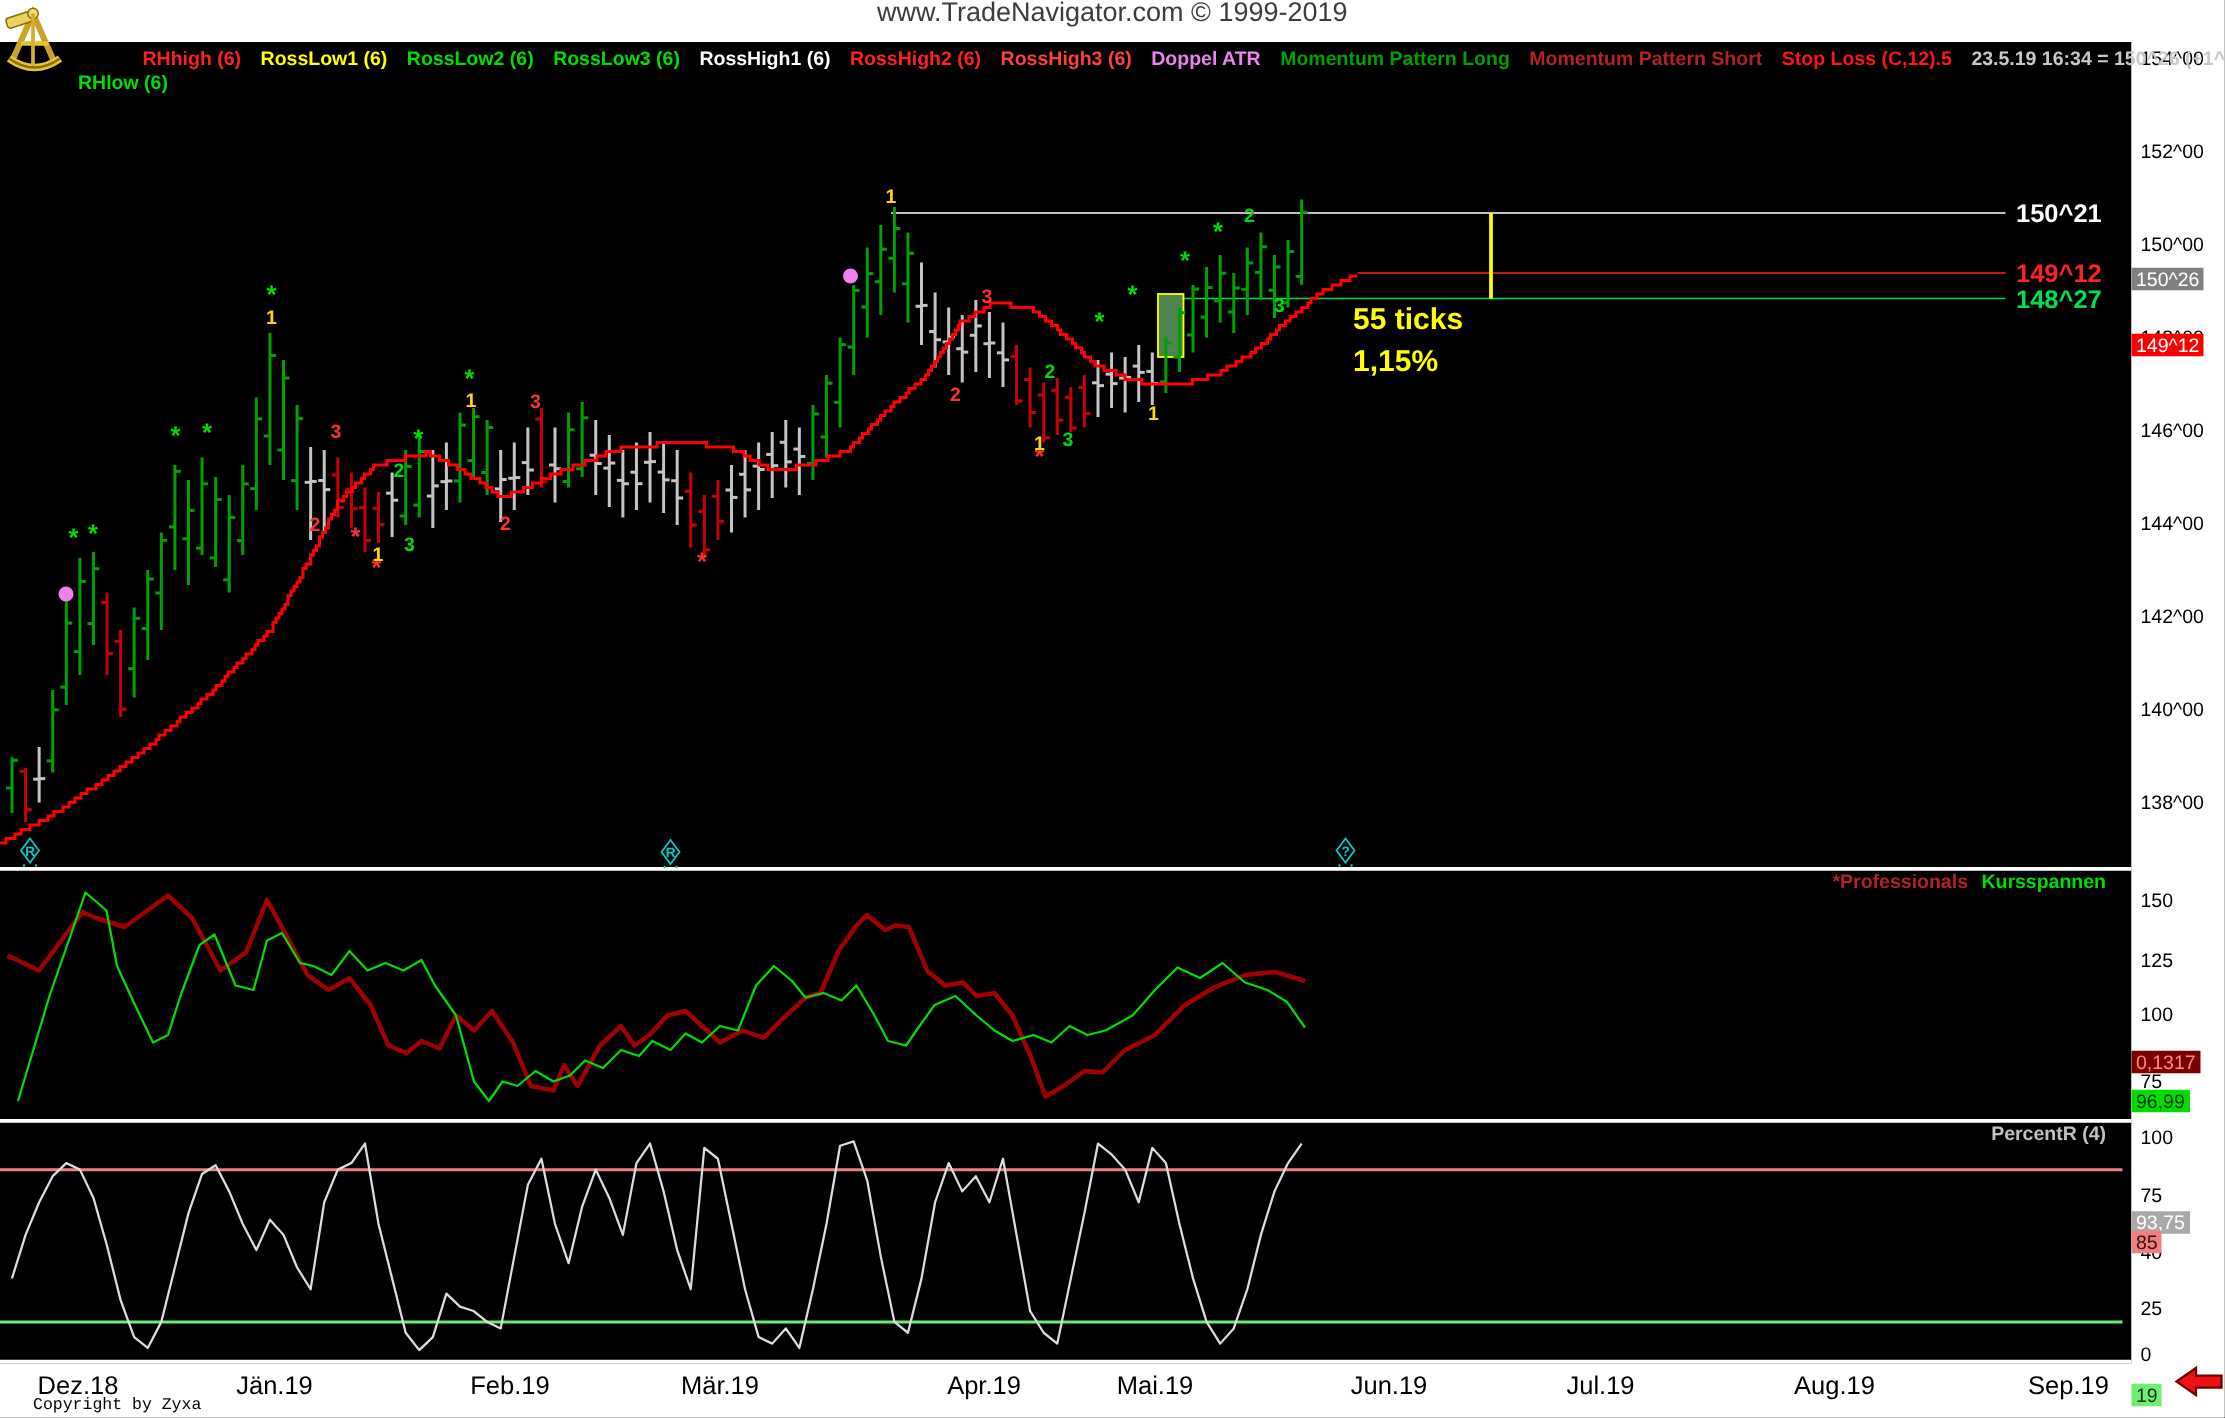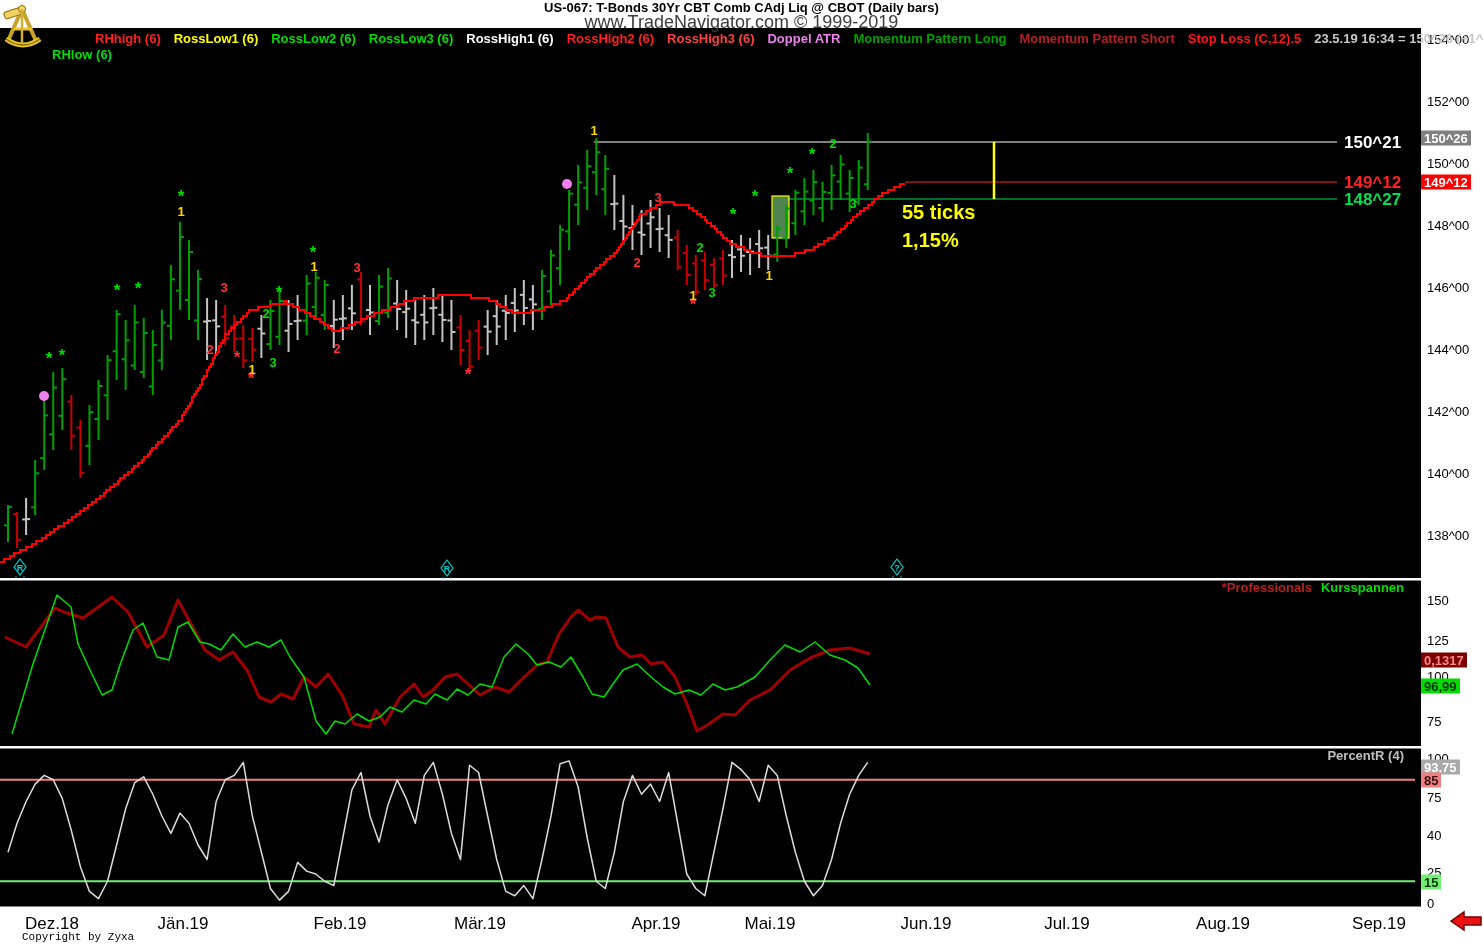--- a/index.html
+++ b/index.html
@@ -10,22 +10,22 @@
   .header{position:absolute;left:0;top:1px;width:100%;text-align:center;z-index:2;}
   .title{font-size:13px;font-weight:bold;color:#000;line-height:14px;}
   .subtitle{font-size:18px;color:#3c3c3c;line-height:14px;}
   #chart{position:absolute;left:0;top:28px;z-index:1;}
   .indrow{position:absolute;z-index:3;white-space:nowrap;font-size:13px;font-weight:bold;padding-left:48px;}
   #indicator-row1{left:47px;top:31px;}
   #indicator-row2{left:4px;top:47px;}
   .indrow span{margin-right:13px;}
   #axis-strip{position:absolute;left:1421px;top:28px;width:62px;height:881px;z-index:2;}
   .axlabel{position:absolute;left:6px;transform:translateY(-50%);font-size:13px;color:#000;white-space:nowrap;}
-  .axbadge{position:absolute;left:0;transform:translateY(-50%);font-size:13px;font-weight:bold;
-           padding:0 3px;white-space:nowrap;}
+  .axbadge{position:absolute;left:0;transform:translateY(-50%);font-size:13px;font-weight:normal;
+           padding:0 3px;white-space:nowrap;margin-top:48px;}
   #xaxis{position:absolute;left:0;top:909px;width:1483px;height:24px;z-index:2;}
   .month{position:absolute;top:5px;transform:translateX(-50%);font-size:17px;color:#000;}
   .copyright{position:absolute;left:2px;top:931px;font-family:"Liberation Mono",monospace;
              font-size:11px;color:#000;z-index:2;margin-left:20px;}
   .arrow{position:absolute;left:1449px;top:909px;z-index:4;}
 </style>
 </head>
 <body>
 
 <div id="root">
@@ -36,21 +36,20 @@
       <path d="M4 38 Q21 50 38 38" fill="none" stroke="#E8C530" stroke-width="5"></path>
       <path d="M4 38 Q21 50 38 38" fill="none" stroke="#8A6D00" stroke-width="1.5"></path>
       <rect x="2" y="9" width="17" height="7" rx="2" fill="#F0D060" stroke="#8A6D00" stroke-width="1" transform="rotate(-18 10 12)"></rect>
       <circle cx="20" cy="8" r="3.5" fill="#F5DC6E" stroke="#8A6D00" stroke-width="1"></circle>
       <path d="M12 28 L30 28" stroke="#E8C530" stroke-width="3"></path>
       <path d="M20 8 L20 43" stroke="#D4AF37" stroke-width="2.5"></path>
     </svg>
   </div>
 
   <div class="header">
-    <div class="title">US-067:  T-Bonds 30Yr CBT Comb CAdj Liq @ CBOT  (Daily bars)</div>
     <div class="subtitle">www.TradeNavigator.com © 1999-2019</div>
   </div>
 
   <div id="indicator-row1" class="indrow"><span style="color: rgb(255, 32, 32);">RHhigh (6)</span><span style="color: rgb(255, 255, 0);">RossLow1 (6)</span><span style="color: rgb(0, 221, 0);">RossLow2 (6)</span><span style="color: rgb(0, 221, 0);">RossLow3 (6)</span><span style="color: rgb(255, 255, 255);">RossHigh1 (6)</span><span style="color: rgb(255, 32, 32);">RossHigh2 (6)</span><span style="color: rgb(255, 64, 64);">RossHigh3 (6)</span><span style="color: rgb(238, 130, 238);">Doppel ATR</span><span style="color: rgb(0, 160, 0);">Momentum Pattern Long</span><span style="color: rgb(178, 34, 34);">Momentum Pattern Short</span><span style="color: rgb(255, 21, 21);">Stop Loss (C,12).5</span><span style="color: rgb(200, 200, 200);">23.5.19 16:34 = 150^26 (+1^03)</span></div>
   <div id="indicator-row2" class="indrow"><span style="color: rgb(0, 221, 0);">RHlow (6)</span></div>
 
   <svg id="chart" width="1421" height="881">
       <rect x="0" y="0" width="1421" height="881" fill="#000000"></rect>
       <rect x="0" y="550" width="1421" height="2.5" fill="#FFFFFF"></rect>
       <rect x="0" y="718" width="1421" height="2.5" fill="#FFFFFF"></rect>
@@ -621,21 +620,21 @@
       <div class="axlabel" style="top: 693px;">75</div>
       <div class="axbadge" style="top: 632px; background: rgb(123, 0, 0); color: rgb(255, 136, 136);">0,1317</div>
       <div class="axbadge" style="top: 658px; background: rgb(0, 221, 0); color: rgb(0, 51, 0);">96,99</div>
       <div class="axlabel" style="top: 730px;">100</div>
       <div class="axlabel" style="top: 769px;">75</div>
       <div class="axlabel" style="top: 807px;">40</div>
       <div class="axlabel" style="top: 844px;">25</div>
       <div class="axlabel" style="top: 875px;">0</div>
       <div class="axbadge" style="top: 739px; background: rgb(169, 169, 169); color: rgb(255, 255, 255);">93,75</div>
       <div class="axbadge" style="top: 752px; background: rgb(240, 128, 128); color: rgb(51, 17, 17);">85</div>
-      <div class="axbadge" style="top: 854px; background: rgb(112, 238, 112); color: rgb(17, 51, 17);">15</div>
+      <div class="axbadge" style="top: 854px; background: rgb(112, 238, 112); color: rgb(17, 51, 17);">19</div>
     </div>
   <div id="xaxis">
       <div class="month" style="left: 52px;">Dez.18</div>
       <div class="month" style="left: 183px;">Jän.19</div>
       <div class="month" style="left: 340px;">Feb.19</div>
       <div class="month" style="left: 480px;">Mär.19</div>
       <div class="month" style="left: 628px; margin-left: 28px;">Apr.19</div>
       <div class="month" style="left: 770px;">Mai.19</div>
       <div class="month" style="left: 926px;">Jun.19</div>
       <div class="month" style="left: 1067px;">Jul.19</div>

